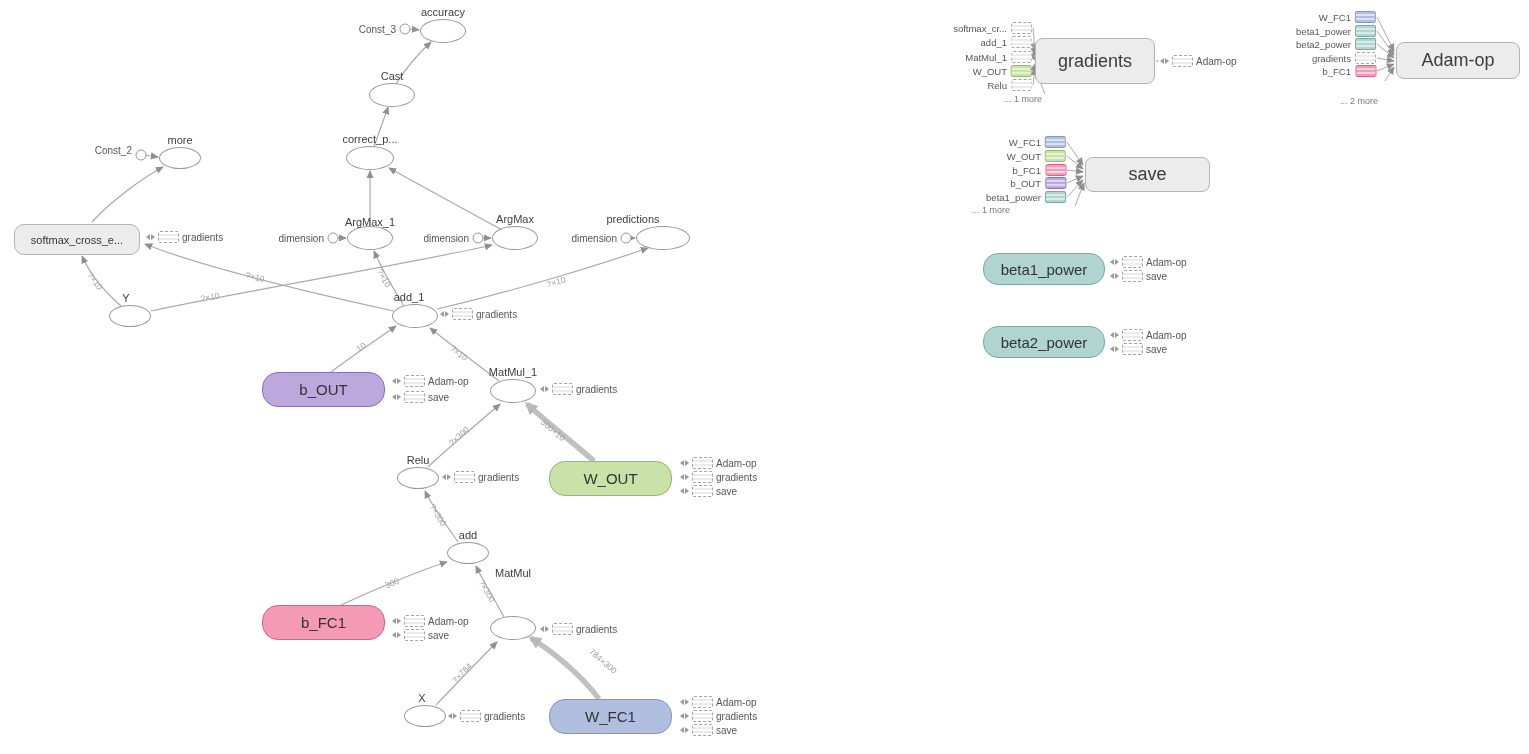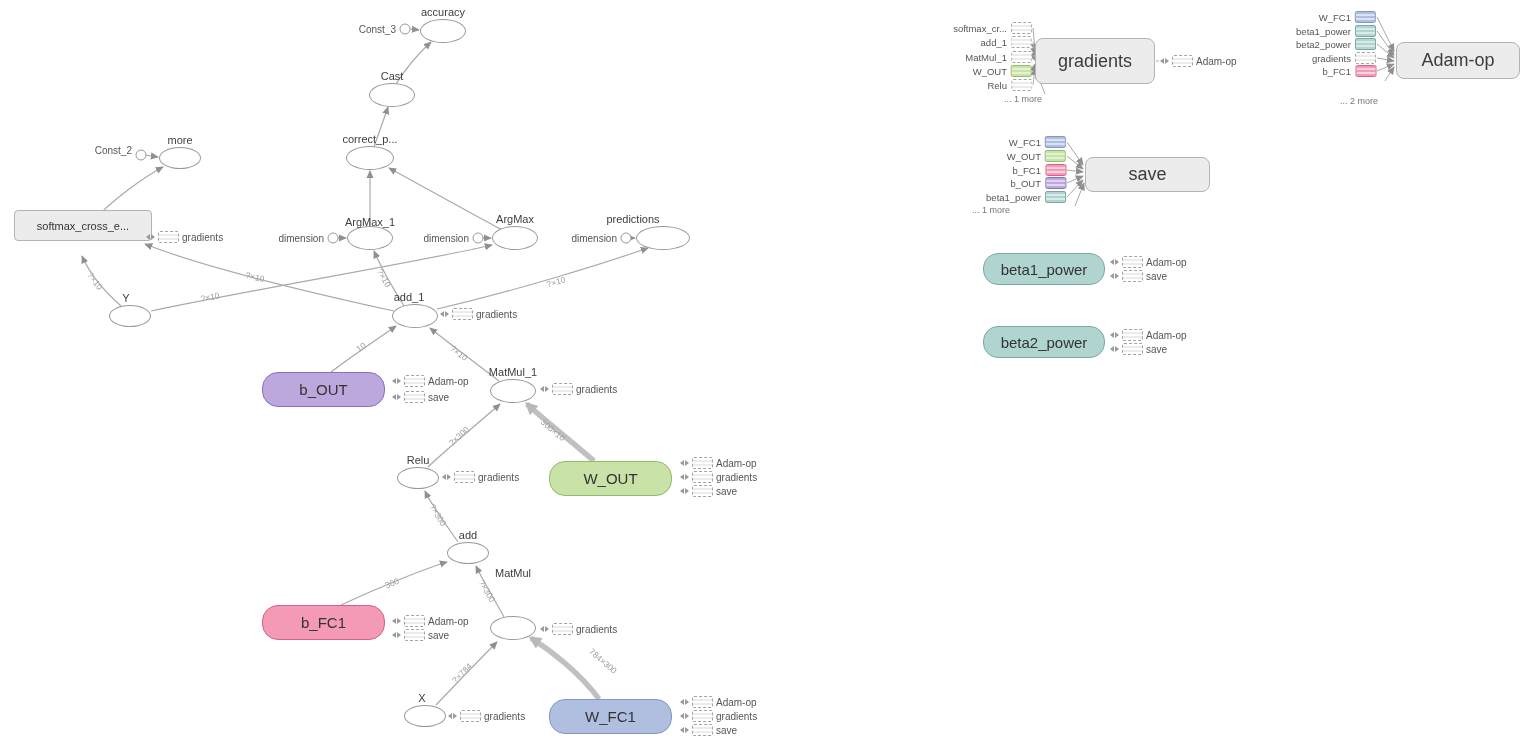--- a/index.html
+++ b/index.html
@@ -197,21 +197,21 @@
 
   <div class="dot" style="left:333px;top:238px"></div>
   <div class="dot-label" style="left:326px;top:238px">dimension</div>
 
   <div class="dot" style="left:478px;top:238px"></div>
   <div class="dot-label" style="left:471px;top:238px">dimension</div>
 
   <div class="dot" style="left:626px;top:238px"></div>
   <div class="dot-label" style="left:619px;top:238px">dimension</div>
 
-  <div class="ns gray" style="left:14px;top:210px;width:138px;height:31px;border-radius:4px">
+  <div class="ns gray" style="left:14px;top:224px;width:126px;height:31px;border-radius:10px">
     <span class="ns-label sm">softmax_cross_e...</span>
   </div>
 
   <div class="ns purple" style="left:262px;top:372px;width:123px;height:35px;border-radius:16px">
     <span class="ns-label">b_OUT</span>
   </div>
 
   <div class="ns green" style="left:549px;top:461px;width:123px;height:35px;border-radius:16px">
     <span class="ns-label">W_OUT</span>
   </div>

